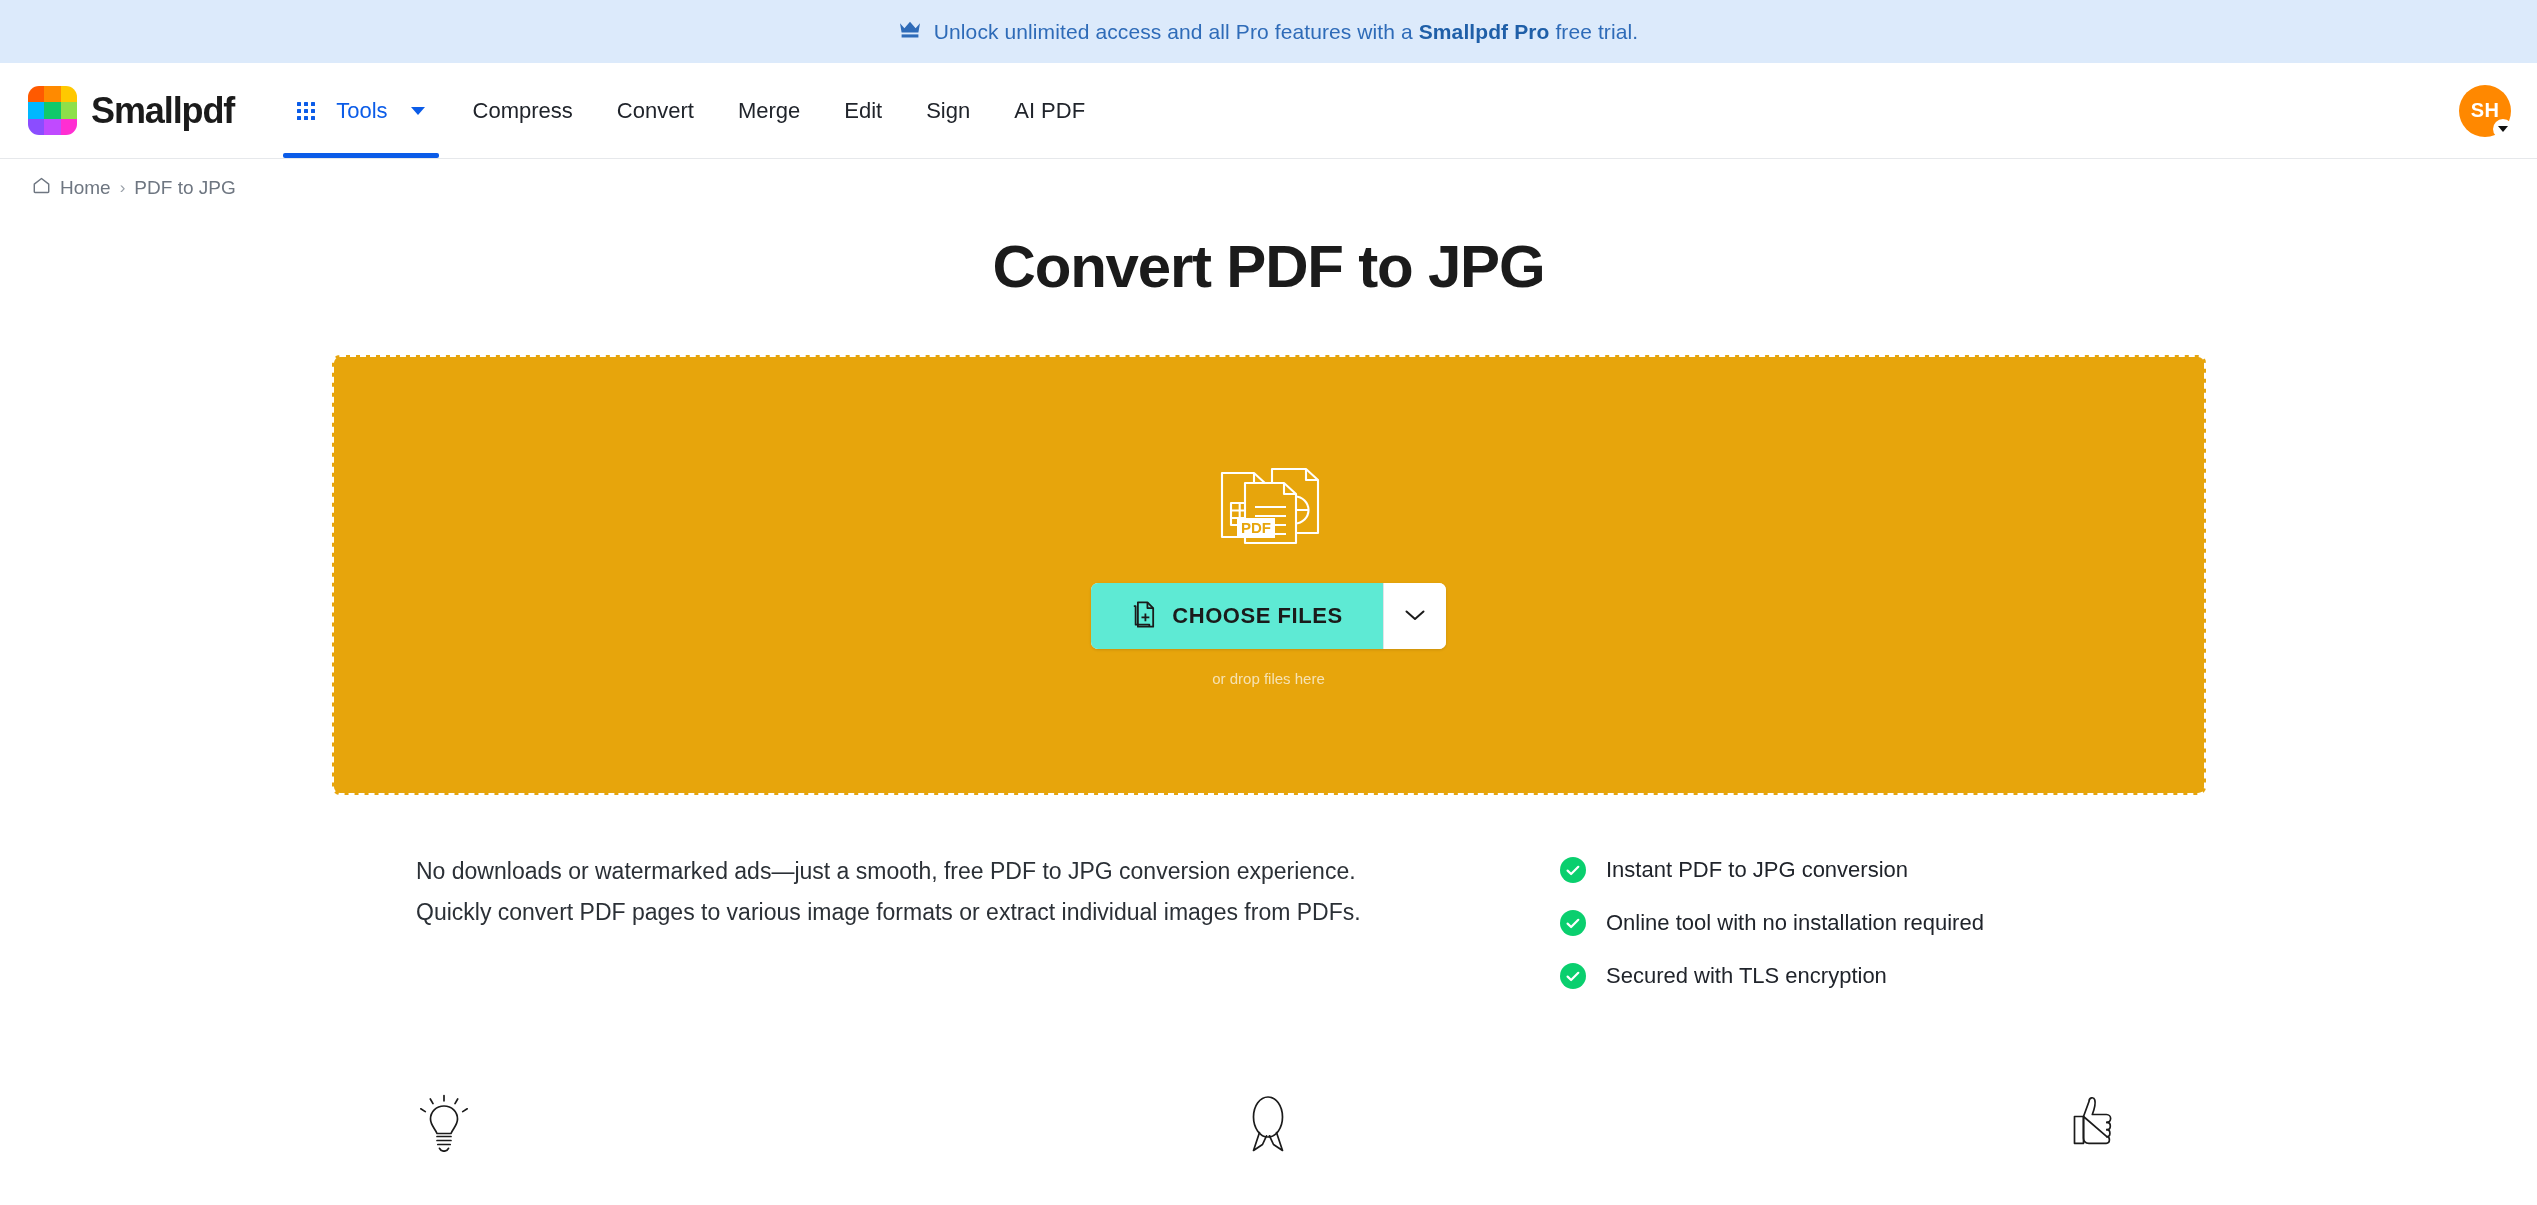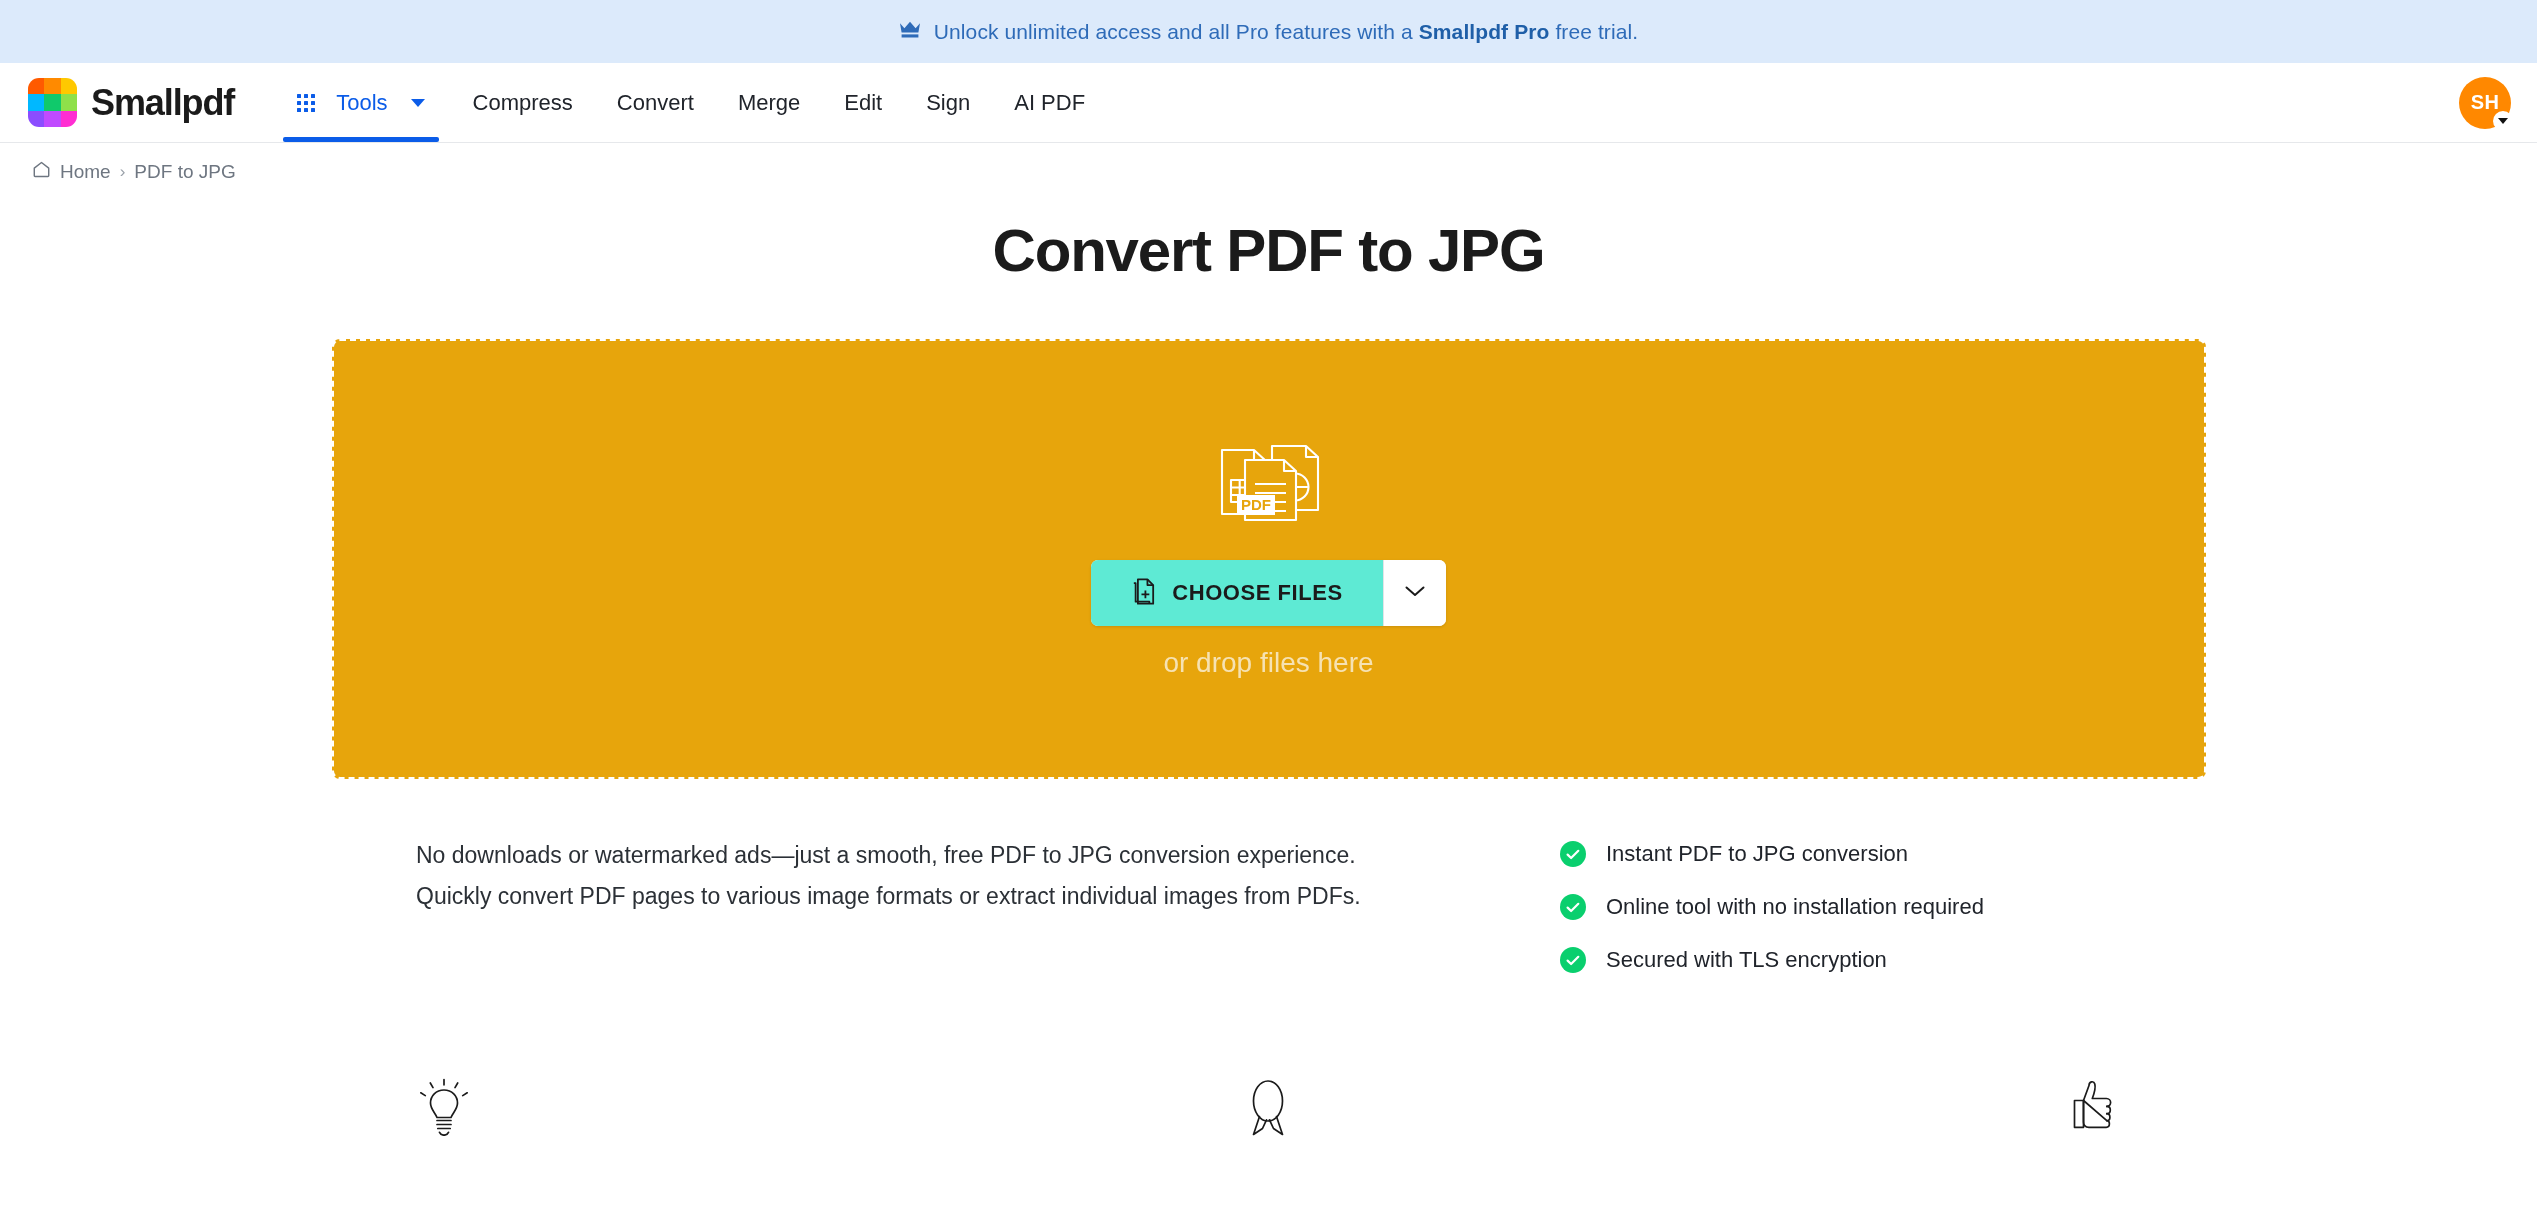--- a/index.html
+++ b/index.html
@@ -25,21 +25,21 @@
     font-size: 21px;
     color: #2E6BB8;
     letter-spacing: 0.1px;
     white-space: nowrap;
   }
   .promo-text b { color: #1F5FA8; font-weight: 700; }
   .crown-icon { display: block; color: #2E6BB8; }
 
   
   .header {
-    height: 80px;
+    height: 96px;
     background: #ffffff;
     border-bottom: 1px solid #E6E8EB;
     display: flex;
     align-items: center;
     padding: 0 28px;
     position: relative;
   }
   .brand { display: flex; align-items: center; gap: 14px; cursor: pointer; }
   .logo-grid {
     width: 49px; height: 49px;
@@ -209,21 +209,21 @@
     width: 62px;
     background: #ffffff;
     border: none;
     cursor: pointer;
     display: flex;
     align-items: center;
     justify-content: center;
   }
   .drop-hint {
     margin-top: 21px;
-    font-size: 28px;
+    font-size: 15px;
     color: #F6E2B3;
   }
 
   
   .info-section {
     display: flex;
     padding: 0 32px;
     margin-top: 56px;
   }
   .info-left {

